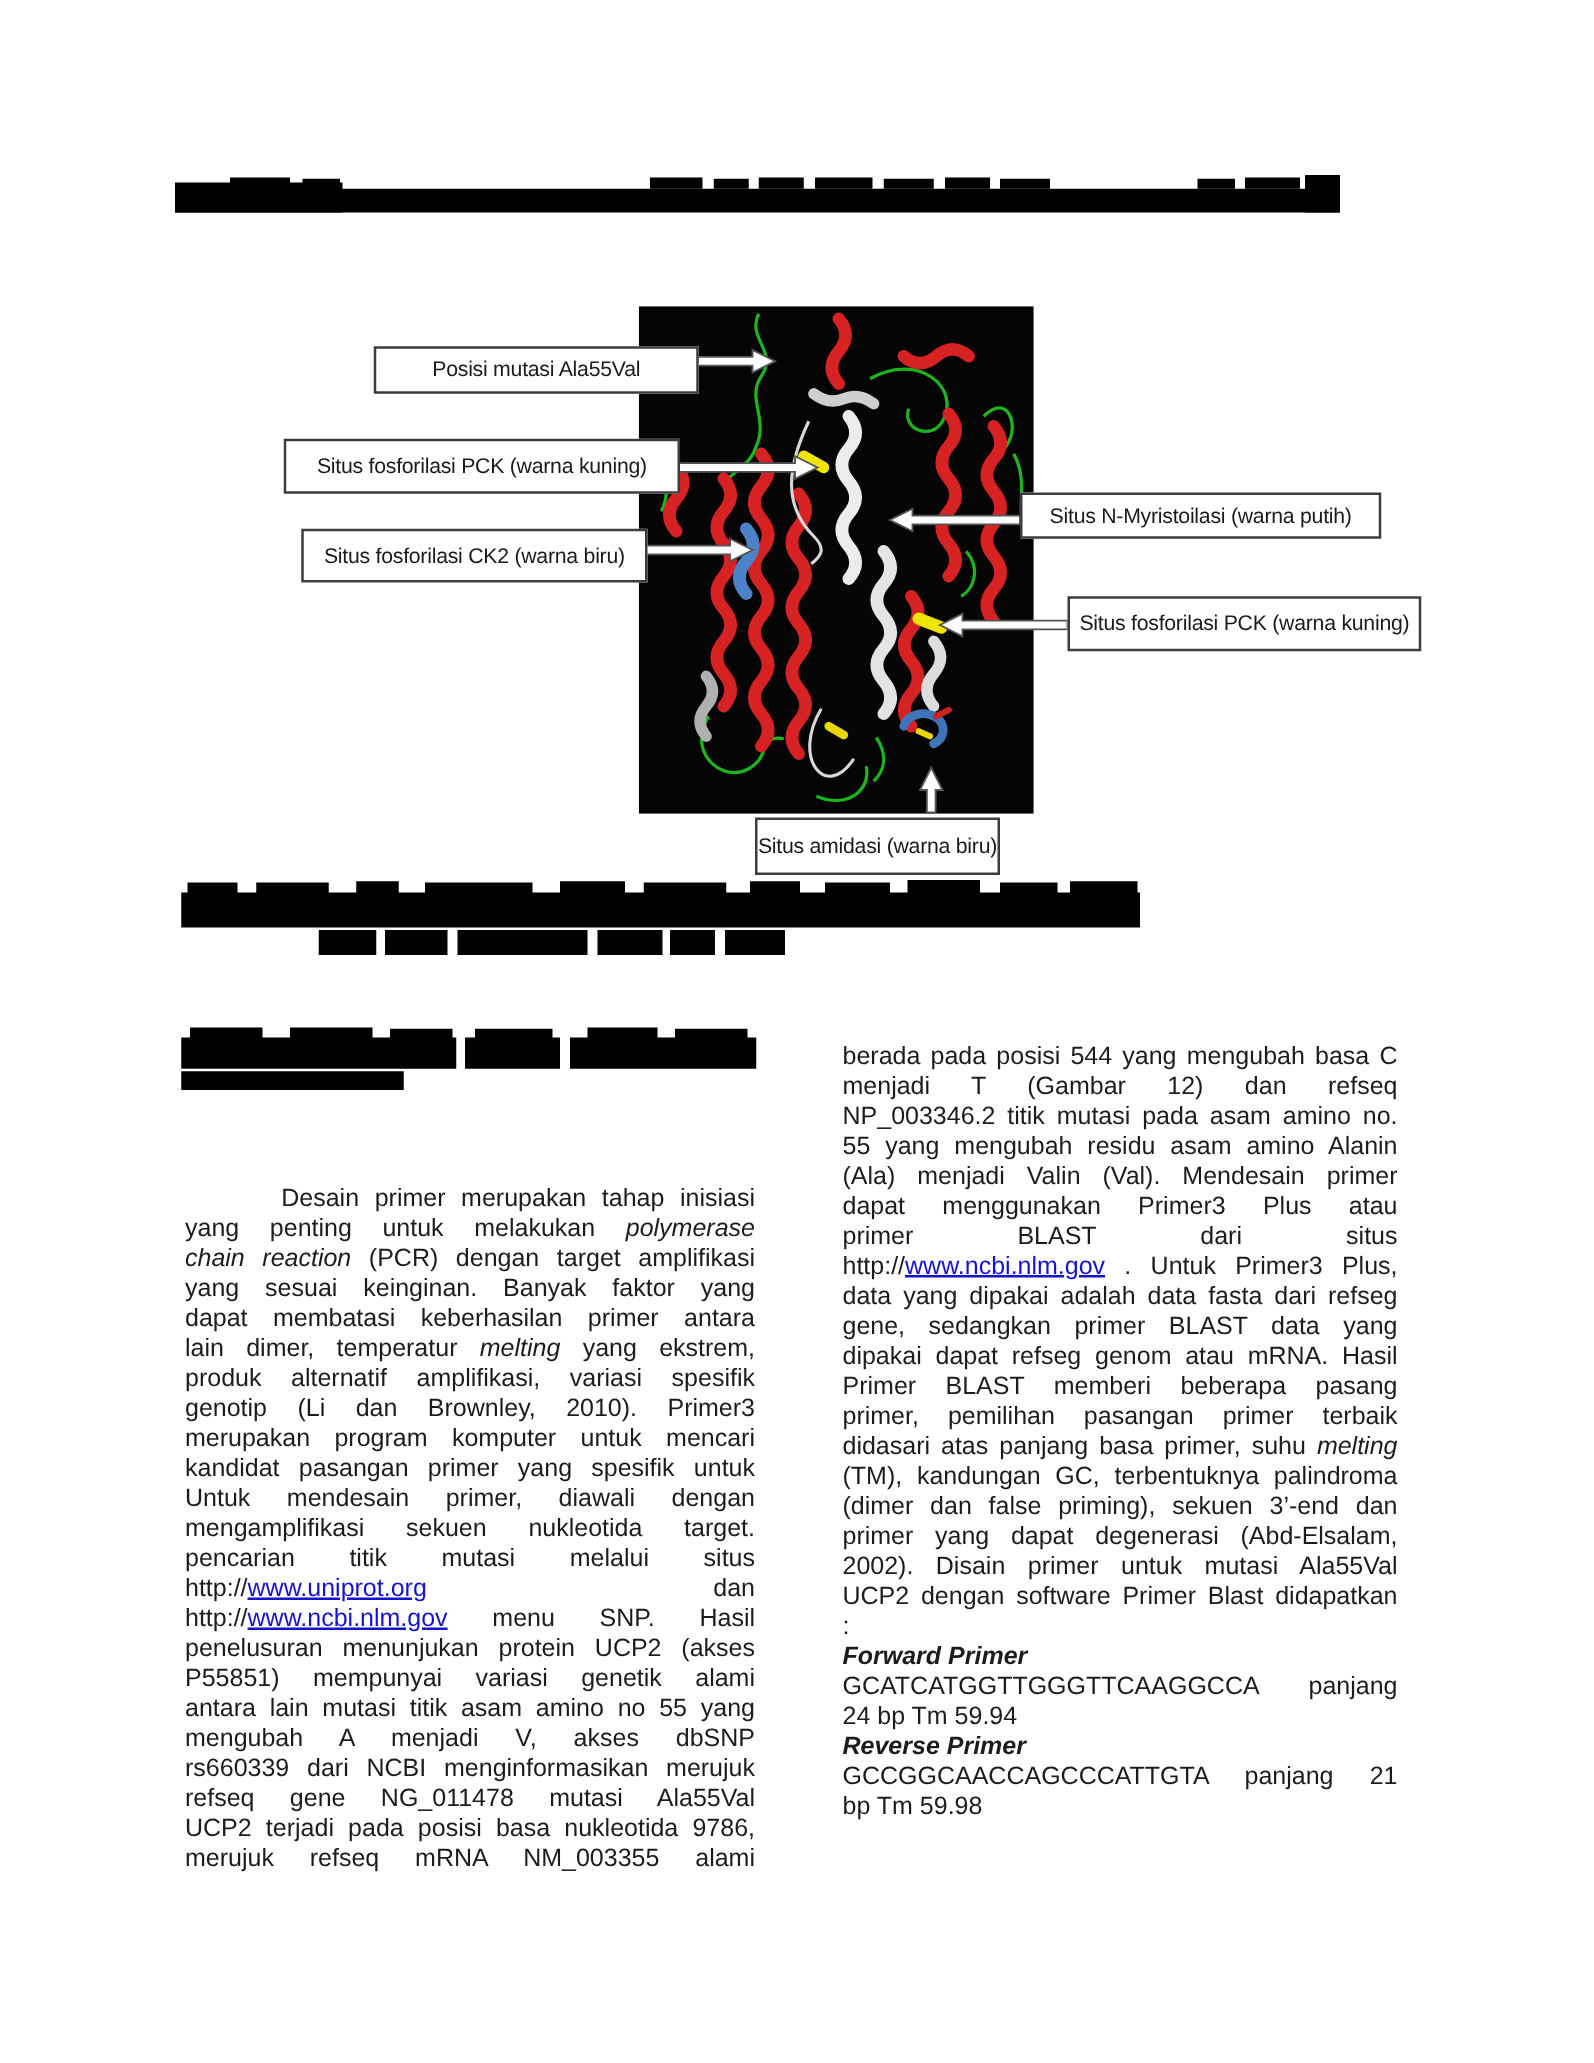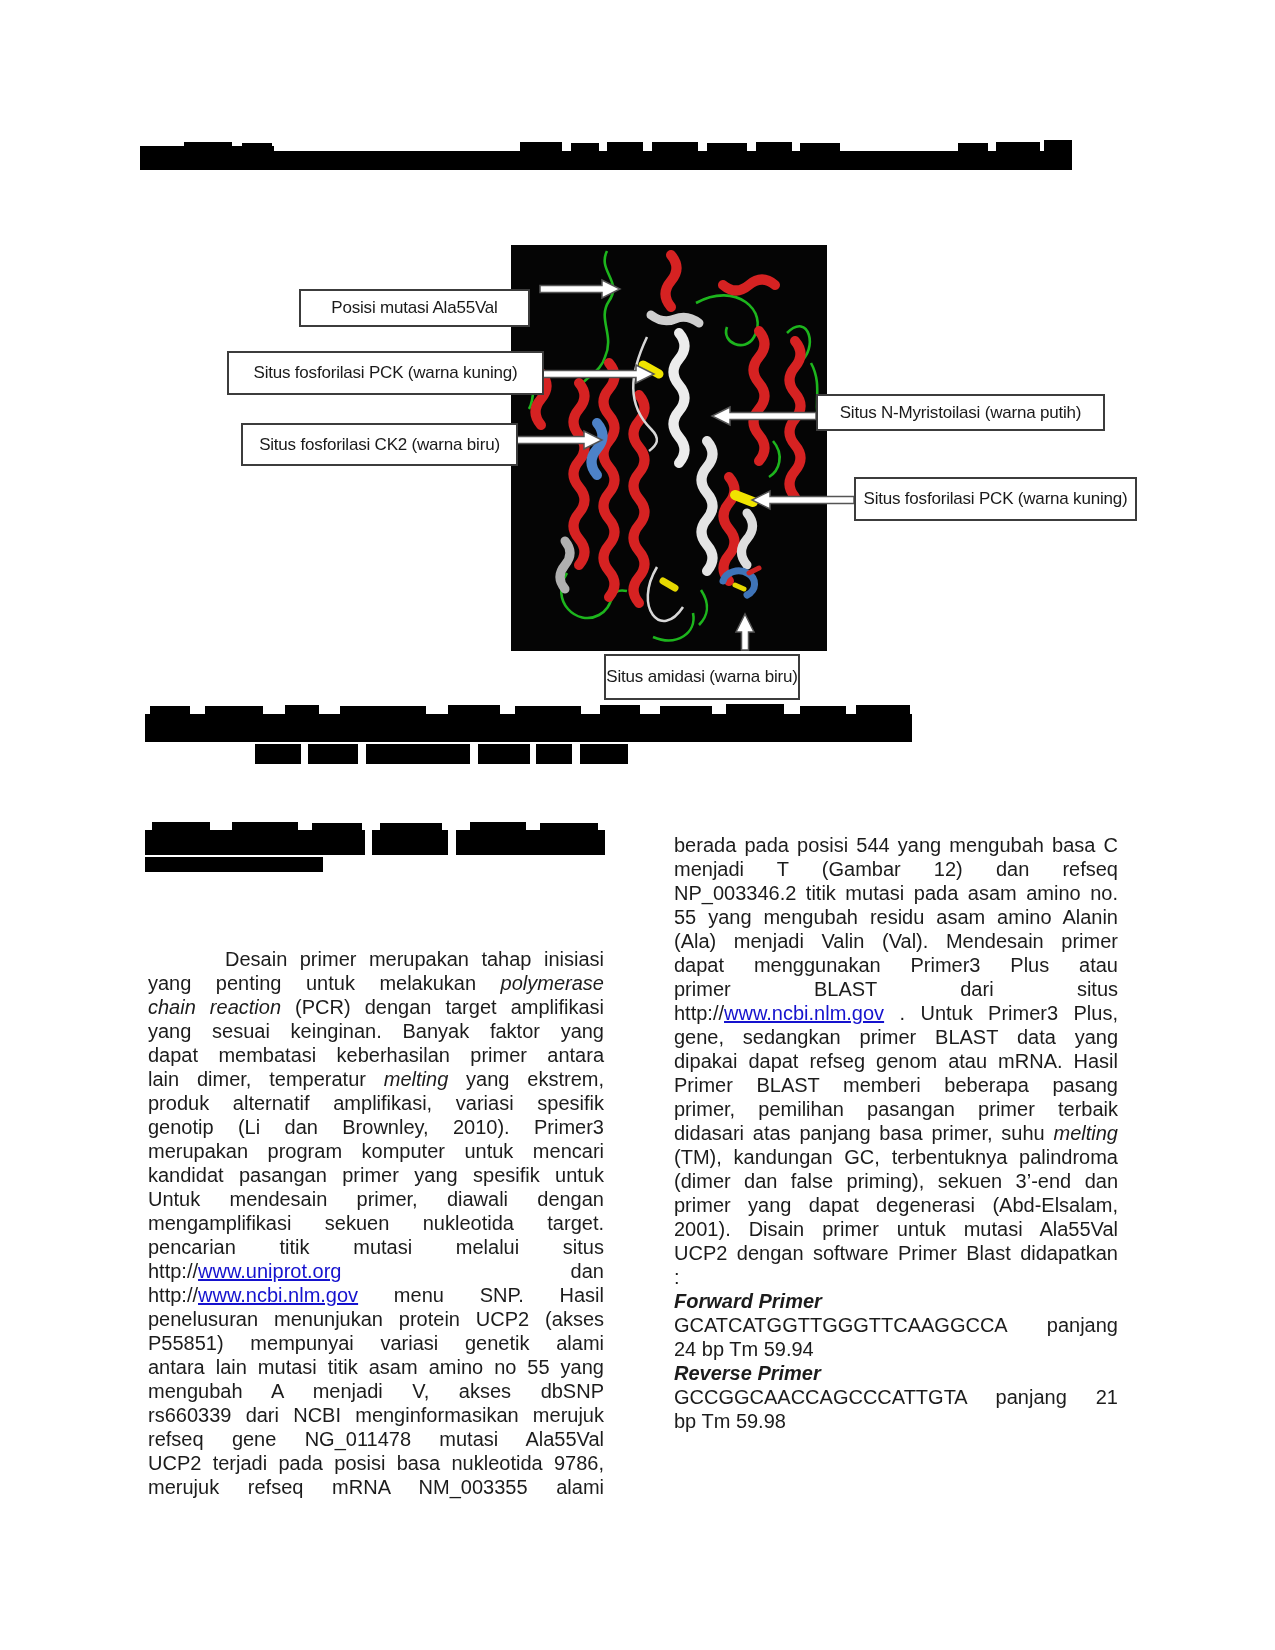--- a/index.html
+++ b/index.html
@@ -96,21 +96,21 @@
     <g fill="#ffffff" stroke="#555555" stroke-width="1.5">
       <polygon points="540,285.5 602,285.5 602,280 620,289 602,298 602,292.5 540,292.5"></polygon>
       <polygon points="542,370.5 636,370.5 636,365 654,374 636,383 636,377.5 542,377.5"></polygon>
       <polygon points="516,436.5 584,436.5 584,431 602,440 584,449 584,443.5 516,443.5"></polygon>
       <polygon points="816,412.5 730,412.5 730,407 712,416 730,425 730,419.5 816,419.5"></polygon>
       <polygon points="854,496.5 770,496.5 770,491 752,500 770,509 770,503.5 854,503.5"></polygon>
       <polygon points="741.5,650 741.5,632 736,632 745,614 754,632 748.5,632 748.5,650"></polygon>
     </g>
   </svg>
 
-  <div class="labelbox" style="left:299px;top:289px;width:231px;height:38px;">
+  <div class="labelbox" style="left:299px;top:277px;width:260px;height:38px;">
     <span>Posisi mutasi Ala55Val</span>
   </div>
   <div class="labelbox" style="left:227px;top:351px;width:317px;height:44px;">
     <span>Situs fosforilasi PCK (warna kuning)</span>
   </div>
   <div class="labelbox" style="left:241px;top:423px;width:277px;height:43px;">
     <span>Situs fosforilasi CK2 (warna biru)</span>
   </div>
   <div class="labelbox" style="left:816px;top:394px;width:289px;height:37px;">
     <span>Situs N-Myristoilasi (warna putih)</span>
@@ -184,29 +184,30 @@
 
   <div class="col" style="left:674px;top:833px;width:444px;">
       <div class="line j"><span>berada pada posisi 544 yang mengubah basa C</span></div>
       <div class="line j"><span>menjadi T (Gambar 12) dan refseq</span></div>
       <div class="line j"><span>NP_003346.2 titik mutasi pada asam amino no.</span></div>
       <div class="line j"><span>55 yang mengubah residu asam amino Alanin</span></div>
       <div class="line j"><span>(Ala) menjadi Valin (Val). Mendesain primer</span></div>
       <div class="line j"><span>dapat menggunakan Primer3 Plus atau</span></div>
       <div class="line j"><span>primer BLAST dari situs</span></div>
       <div class="line j"><span>http://</span><span class="lk">www.ncbi.nlm.gov</span><span> . Untuk Primer3 Plus,</span></div>
+      <div class="line j"><span>data yang dipakai adalah data fasta dari refseg</span></div>
       <div class="line j"><span>gene, sedangkan primer BLAST data yang</span></div>
       <div class="line j"><span>dipakai dapat refseg genom atau mRNA. Hasil</span></div>
       <div class="line j"><span>Primer BLAST memberi beberapa pasang</span></div>
       <div class="line j"><span>primer, pemilihan pasangan primer terbaik</span></div>
       <div class="line j"><span>didasari atas panjang basa primer, suhu </span><span class="it">melting</span></div>
       <div class="line j"><span>(TM), kandungan GC, terbentuknya palindroma</span></div>
       <div class="line j"><span>(dimer dan false priming), sekuen 3’-end dan</span></div>
       <div class="line j"><span>primer yang dapat degenerasi (Abd-Elsalam,</span></div>
-      <div class="line j"><span>2001). Disain primer untuk mutasi Ala55Val</span></div>
+      <div class="line j"><span>2002). Disain primer untuk mutasi Ala55Val</span></div>
       <div class="line j"><span>UCP2 dengan software Primer Blast didapatkan</span></div>
       <div class="line l"><span>:</span></div>
       <div class="line l"><span class="bi">Forward Primer</span></div>
       <div class="line j"><span>GCATCATGGTTGGGTTCAAGGCCA panjang</span></div>
       <div class="line l"><span>24 bp Tm 59.94</span></div>
       <div class="line l"><span class="bi">Reverse Primer</span></div>
       <div class="line j"><span>GCCGGCAACCAGCCCATTGTA panjang 21</span></div>
       <div class="line l"><span>bp Tm 59.98</span></div>
     </div>
 

